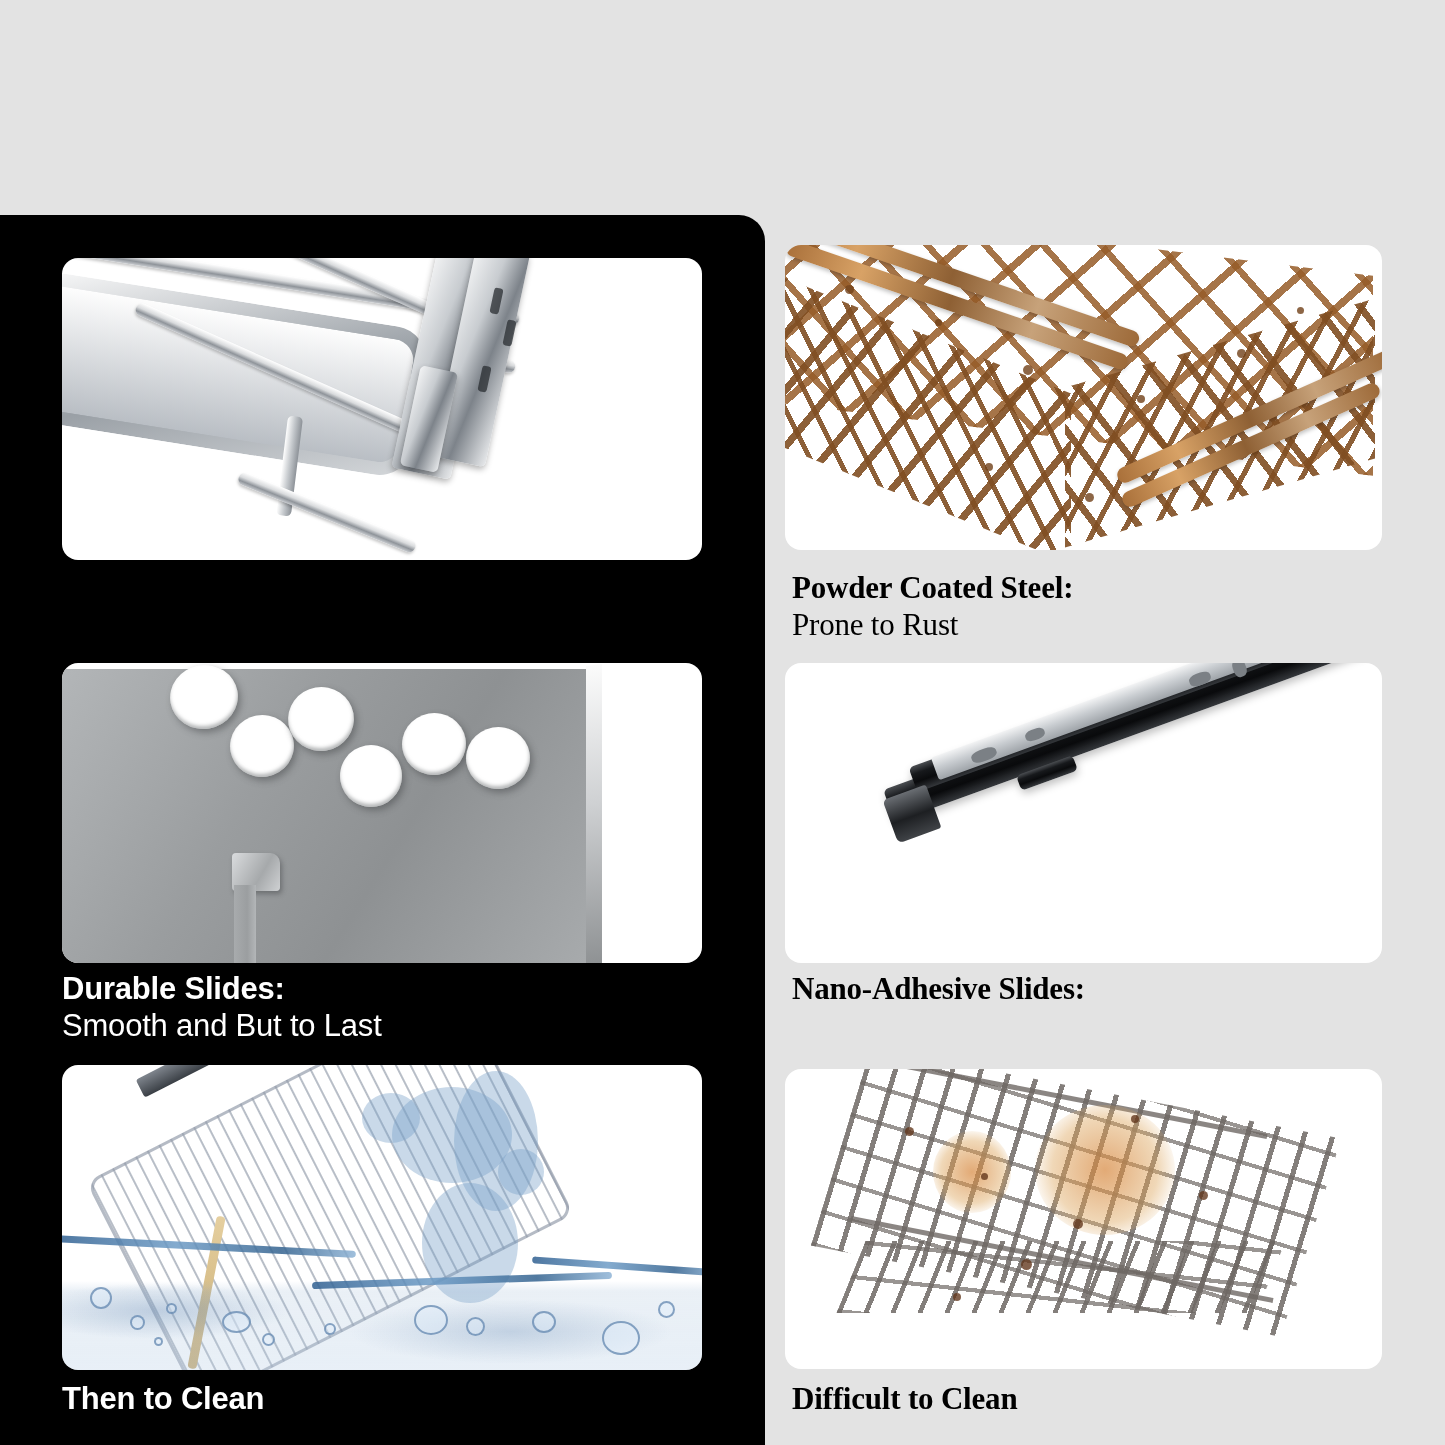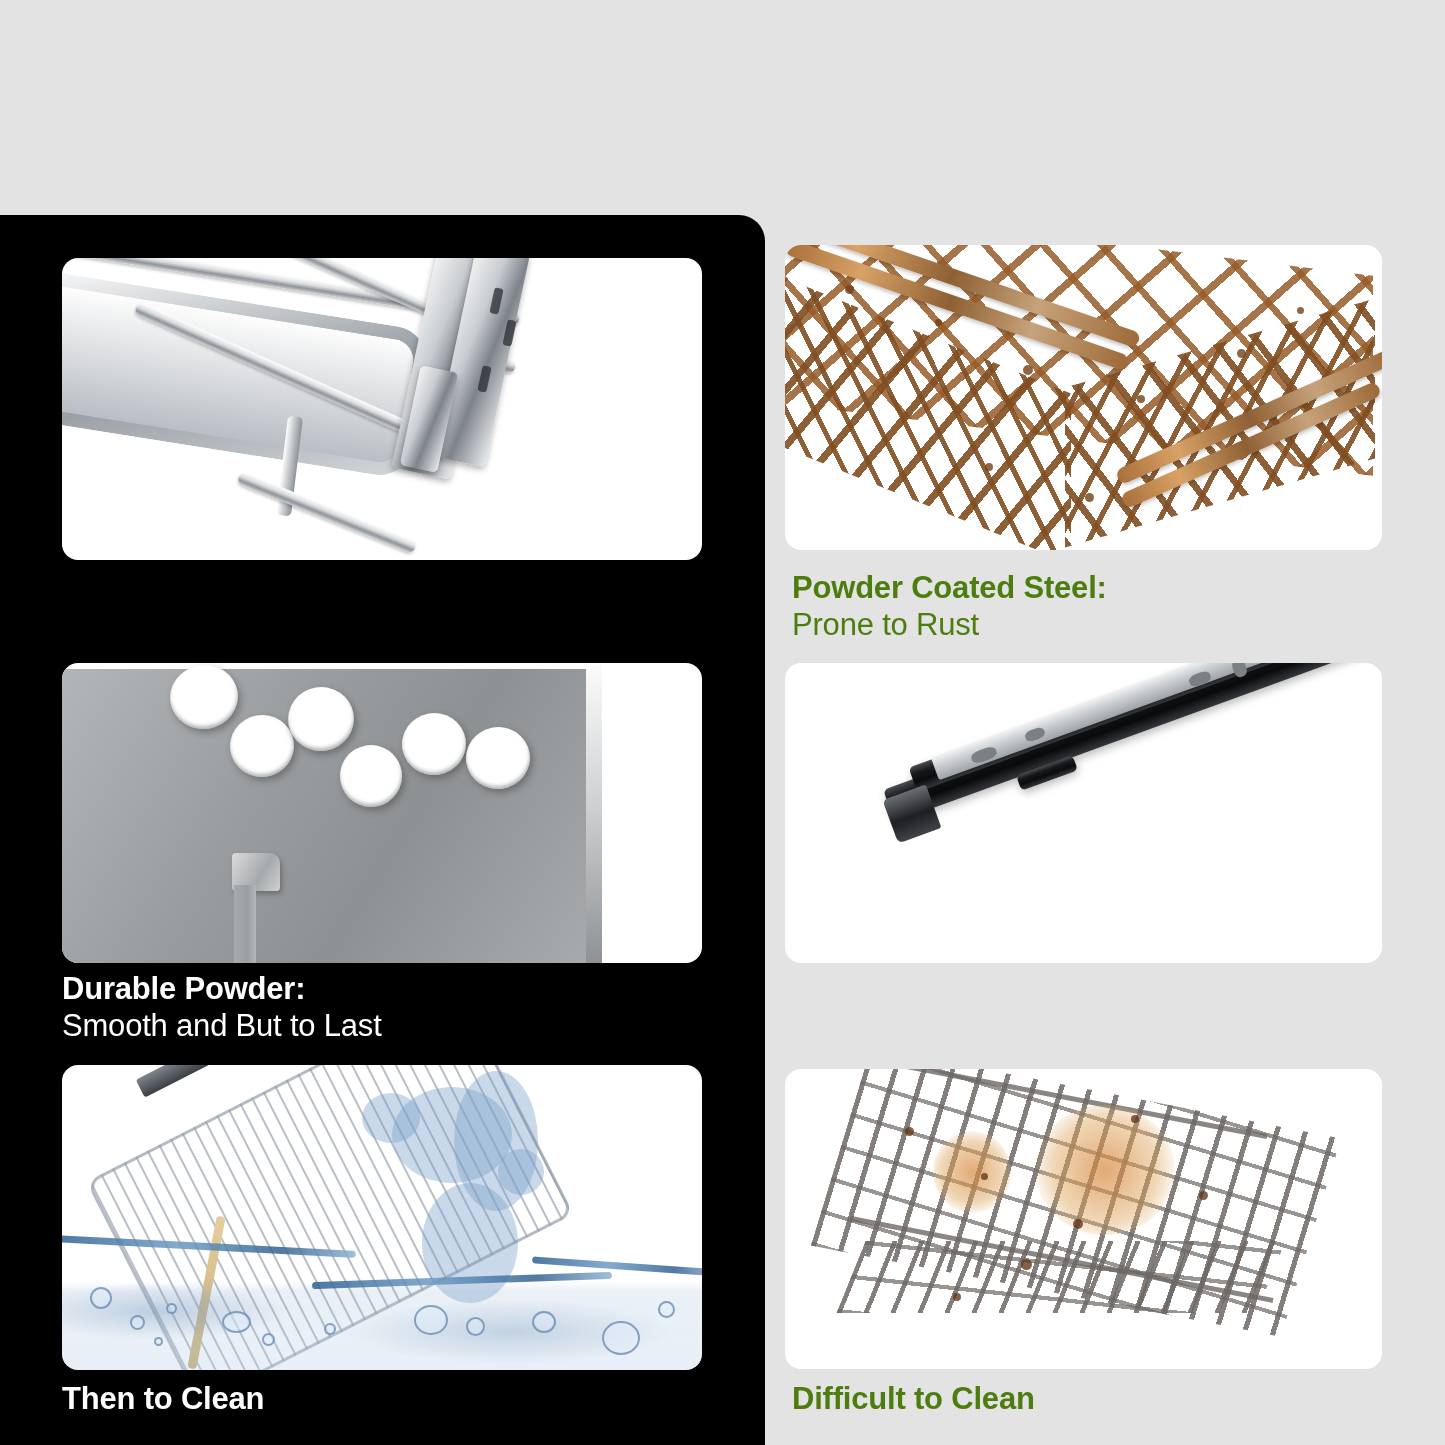--- a/index.html
+++ b/index.html
@@ -52,21 +52,21 @@
     overflow: hidden;
   }
   .cap {
     position: absolute;
     line-height: 1.18;
     white-space: nowrap;
   }
   .cap .l1 { font-weight: 700; font-size: 31px; display: block; letter-spacing: -0.2px; }
   .cap .l2 { font-weight: 400; font-size: 31px; display: block; letter-spacing: -0.2px; }
   .cap.light .l1, .cap.light .l2 { color: #fff; }
-  .cap.dark  .l1, .cap.dark  .l2 { color: #4d7c0f; }
+  .cap.dark  .l1, .cap.dark  .l2 { color: #000000; font-family: Liberation Serif, serif; }
 
   
   .art { position: absolute; inset: 0; }
 
   
   .rack { background: #ffffff; }
   .rack .bar {
     position: absolute; height: 13px; border-radius: 7px;
     background: linear-gradient(180deg,#ffffff 0%,#d9dbdd 42%,#8f949a 72%,#c9ccd0 100%);
     box-shadow: 0 2px 3px rgba(0,0,0,.22);
@@ -264,21 +264,21 @@
           <div class="hole" style="left:168px;top:52px;width:64px;height:62px;transform:rotate(-10deg);"></div>
           <div class="hole" style="left:226px;top:24px;width:66px;height:64px;transform:rotate(-10deg);"></div>
           <div class="hole" style="left:278px;top:82px;width:62px;height:62px;transform:rotate(-10deg);"></div>
           <div class="hole" style="left:340px;top:50px;width:64px;height:62px;transform:rotate(-10deg);"></div>
           <div class="hole" style="left:404px;top:64px;width:64px;height:62px;transform:rotate(-10deg);"></div>
           <div class="tab" style="left:170px;top:190px;width:48px;height:38px;"></div>
           <div class="stem" style="left:172px;top:222px;height:86px;"></div>
         </div>
       </div>
       <div class="cap light" style="left:62px;top:352px;">
-        <span class="l1">Durable Powder:</span>
+        <span class="l1">Durable Slides:</span>
         <span class="l2">Smooth and But to Last</span>
       </div>
     </div>
 
     <div class="block" style="left:0;top:808px;width:765px;height:430px;">
       <div class="card water" style="left:62px;top:42px;width:640px;height:305px;">
         <div class="art">
           <div class="clip" style="left:74px;top:-4px;width:78px;height:20px;"></div>
           <div class="grid" style="left:58px;top:8px;width:420px;height:250px;"></div>
           <div class="spray" style="left:330px;top:22px;width:120px;height:96px;"></div>
@@ -348,20 +348,21 @@
           <div class="inner" style="left:150px;top:94px;width:470px;height:24px;transform:rotate(-20deg);transform-origin:left center;"></div>
           <div class="hole" style="left:240px;top:66px;width:20px;height:11px;transform:rotate(-20deg);"></div>
           <div class="hole" style="left:404px;top:10px;width:22px;height:12px;transform:rotate(-20deg);"></div>
           <div class="hole" style="left:448px;top:-4px;width:13px;height:18px;transform:rotate(-20deg);"></div>
           <div class="hole" style="left:186px;top:86px;width:26px;height:12px;transform:rotate(-20deg);"></div>
           <div class="cap-end" style="left:104px;top:128px;width:46px;height:46px;transform:rotate(-20deg);"></div>
           <div class="rail" style="left:232px;top:102px;width:60px;height:16px;transform:rotate(-20deg);"></div>
         </div>
       </div>
       <div class="cap dark" style="left:27px;top:352px;">
+        <span class="l1">Nano-Adhesive Slides:</span>
       </div>
     </div>
 
     <div class="block" style="left:0;top:808px;width:680px;height:430px;">
       <div class="card dirty" style="left:20px;top:46px;width:597px;height:300px;">
         <div class="art">
           <div class="cage" style="left:56px;top:18px;width:470px;height:210px;transform:skewY(11deg) skewX(-16deg);"></div>
           <div class="wallline" style="left:56px;top:24px;width:430px;height:5px;transform:rotate(11deg);"></div>
           <div class="wallline" style="left:62px;top:188px;width:430px;height:5px;transform:rotate(11deg);"></div>
           <div class="cage" style="left:66px;top:172px;width:420px;height:72px;transform:skewX(-22deg);"></div>

